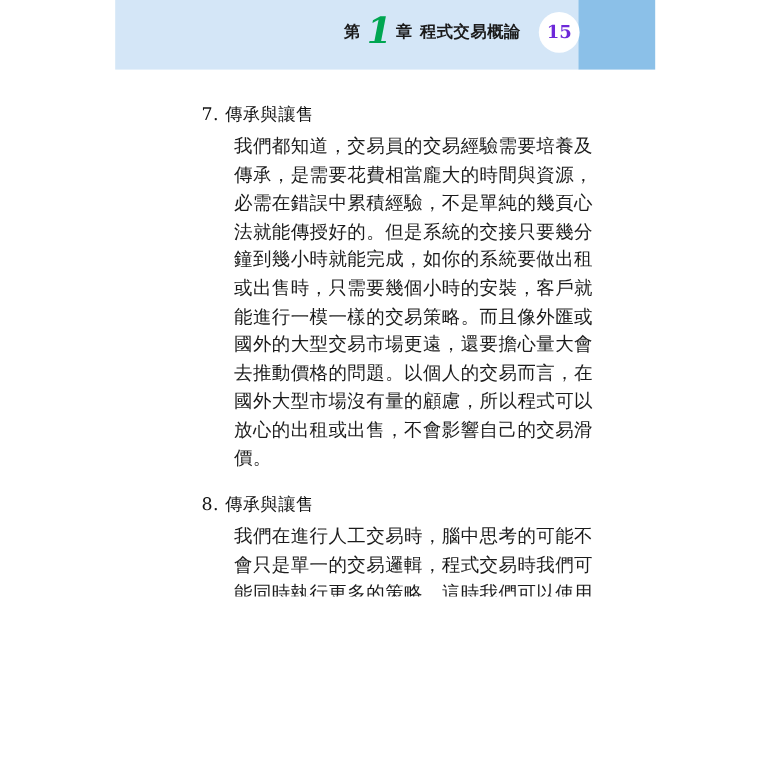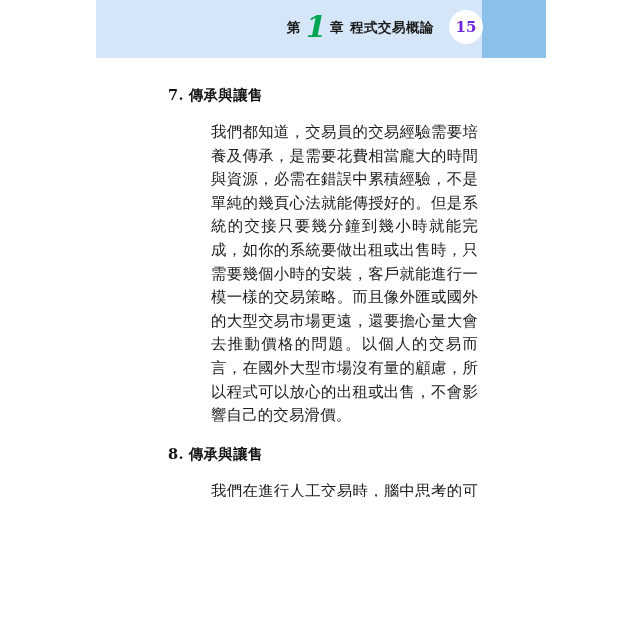--- a/index.html
+++ b/index.html
@@ -113,29 +113,29 @@
     width: 640px;
   }
   .section {
     margin-bottom: 4px;
   }
   .section-heading {
     margin: 0 16px 6px 0;
     padding-left: 168px;
     font-family: "DejaVu Serif", "Liberation Serif", serif;
     font-size: 14.5px;
-    font-weight: bold;
+    font-weight: normal;
     color: #111111;
     letter-spacing: 0.3px;
   }
   .section-heading .num {
     margin-right: 5px;
   }
   .para {
-    margin: 16px;
+    margin: 0;
     padding: 0 146px 0 195px;
     font-family: "DejaVu Serif", "Liberation Serif", serif;
     font-size: 15.4px;
     line-height: 23.6px;
     color: #1b1b1b;
     text-align: justify;
     text-justify: inter-character;
     letter-spacing: 0.2px;
     word-break: break-all;
   }

